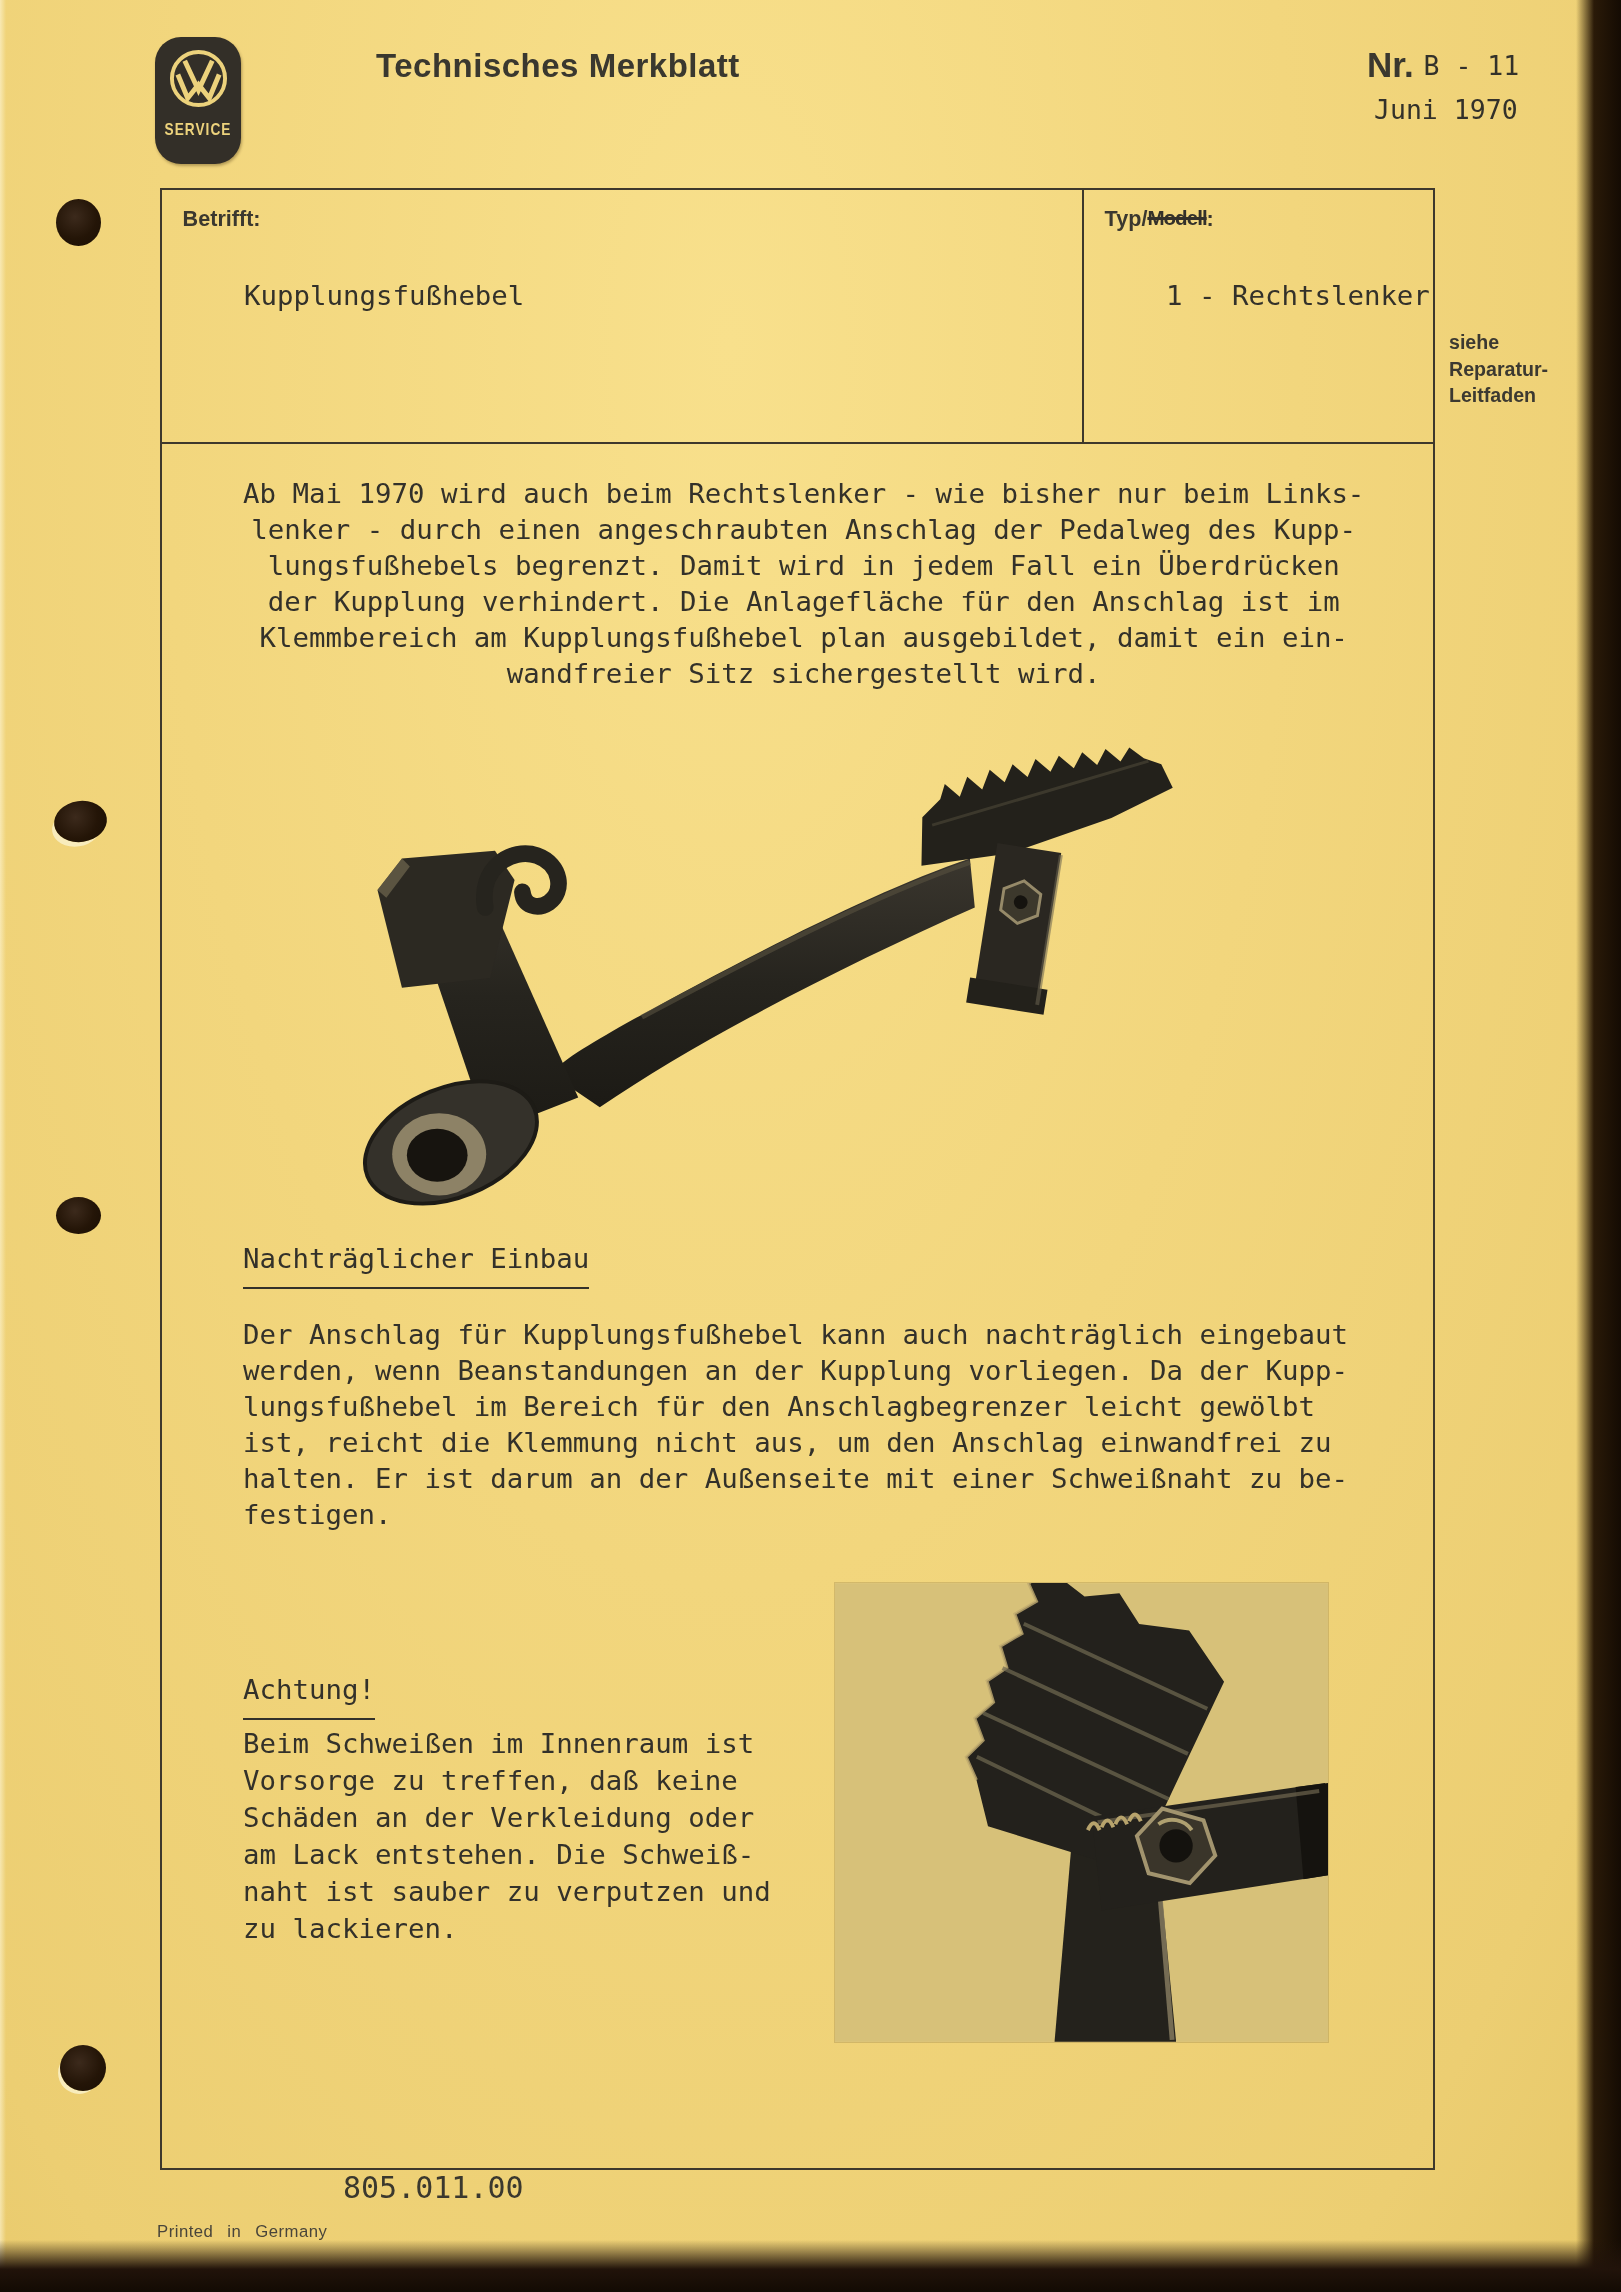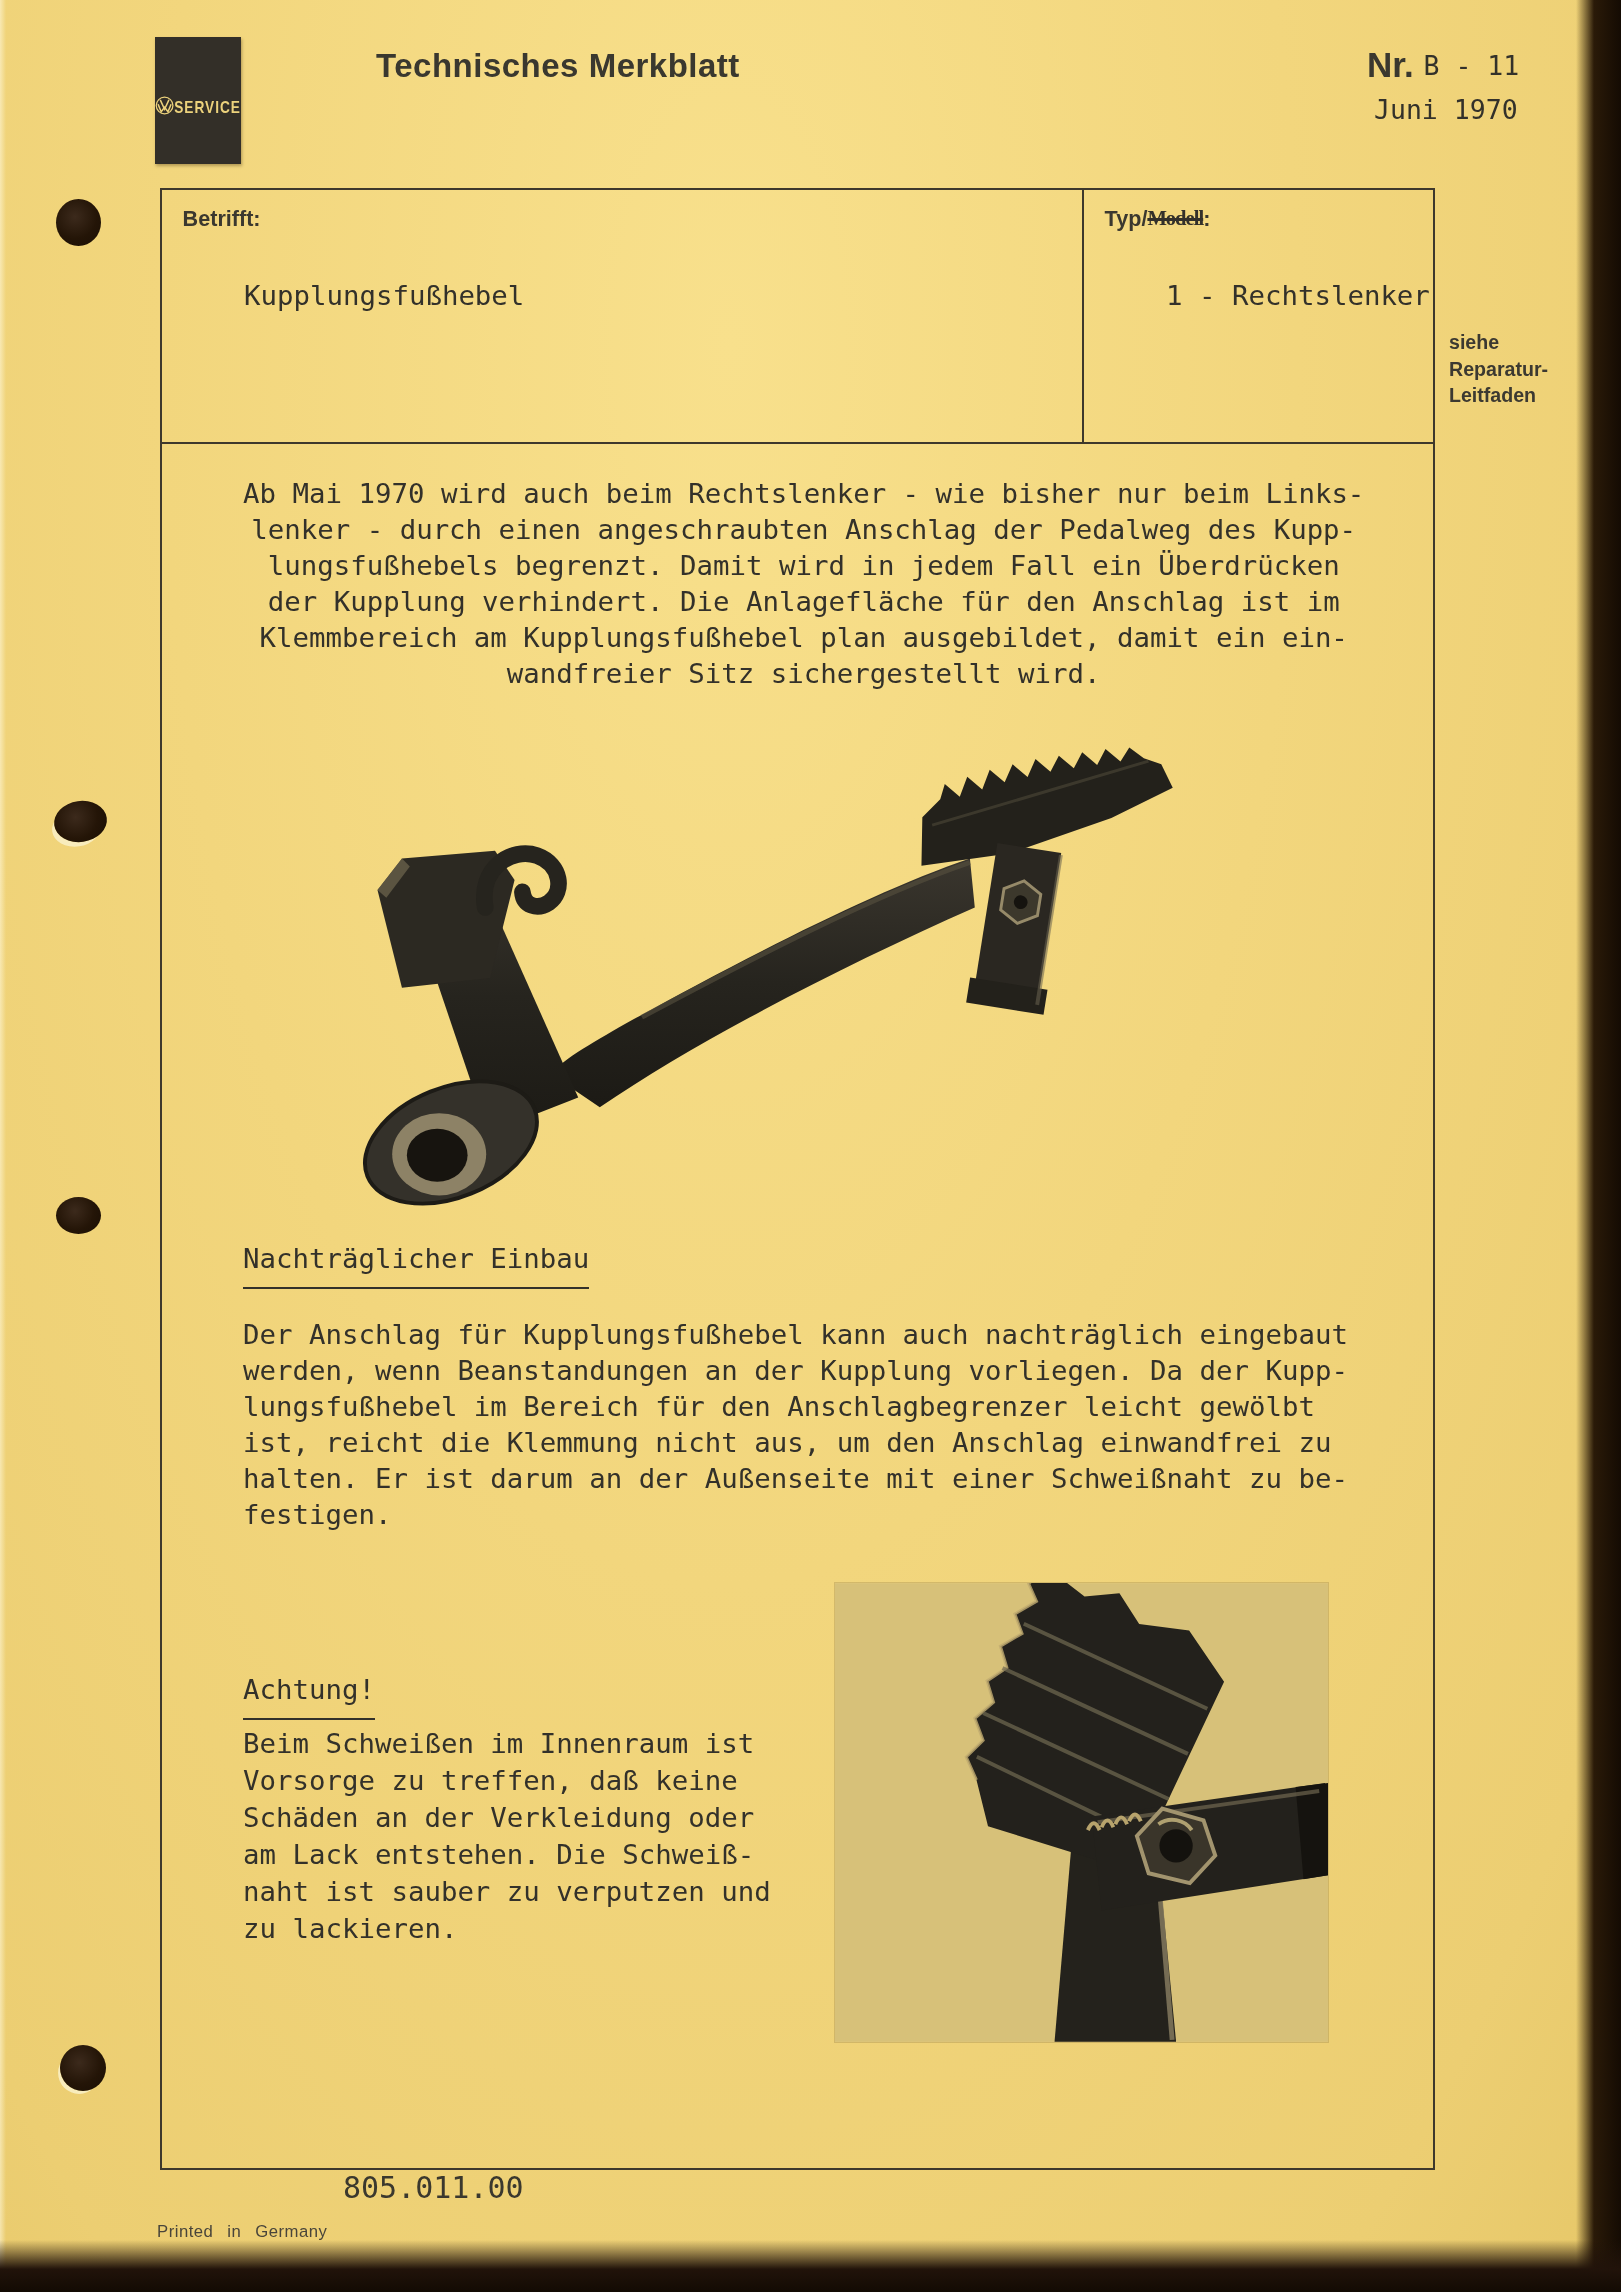--- a/index.html
+++ b/index.html
@@ -24,22 +24,22 @@
     background:radial-gradient(circle at 42% 38%, #3c2a1c 0%, #241507 55%, #190e04 100%);}
   .hole.h1{left:56px;top:199px;width:45px;height:47px;}
   .hole.h2{left:54px;top:801px;width:53px;height:41px;transform:rotate(-8deg);
     box-shadow:-4.9px 5.9px 0 -2px #f8ecbc;}
   .hole.h3{left:56px;top:1197px;width:45px;height:37px;}
   .hole.h4{left:60px;top:2045px;width:46px;height:46px;
     box-shadow:-3.9px 4.9px 0 -2px #f8ecbc;}
 
   
   .badge{position:absolute;left:155px;top:37px;width:86px;height:127px;
-    background:#332f28;display:flex;flex-direction:row;align-items:center;
-    justify-content:flex-start;box-shadow:1px 2px 2.9px rgba(60,40,10,.35);}
+    background:#332f28;display:flex;flex-direction:column;align-items:center;
+    justify-content:flex-start;box-shadow:1px 2px 2.9px rgba(60,40,10,.35);border-radius:26px;}
   .badge svg{margin-top:10.8px;}
   .badge-label{color:#ecd27c;font-weight:bold;font-size:13.7px;letter-spacing:1px;
     margin-top:13.7px;transform:scaleY(1.15);}
   .title{position:absolute;left:376px;top:47px;margin:0;
     font-size:33px;font-weight:bold;color:#3a382f;letter-spacing:0.5px;}
   .nr-block{position:absolute;left:1367px;top:45px;white-space:nowrap;}
   .nr-label{font-size:35px;font-weight:bold;color:#3a382f;text-align:right;}
   .nr-value{font-family:"DejaVu Sans Mono", monospace;font-size:26.5px;color:#33312a;
     margin-left:9.8px;vertical-align:2px;text-align:center;}
   .date{position:absolute;left:1374px;top:94px;
@@ -47,21 +47,21 @@
 
   
   .content-box{position:absolute;left:160px;top:188px;width:1275px;height:1982px;
     border:2.9px solid #3e382c;box-sizing:border-box;}
   .info-row{display:flex;height:254px;border-bottom:2.9px solid #3e382c;box-sizing:border-box;}
   .cell-left{width:920px;position:relative;}
   .cell-right{flex:1;border-left:2.9px solid #3e382c;position:relative;}
   .info-label{position:absolute;left:20.6px;top:15.7px;font-size:21.6px;font-weight:bold;color:#3b382f;}
   .info-value{position:absolute;left:82px;top:90px;
     font-family:"DejaVu Sans Mono", monospace;font-size:27.4px;color:#33312a;}
-  .struck{font-family:Liberation Serif, serif;font-size:20.6px;
+  .struck{font-family:Liberation Sans, sans-serif;font-size:20.6px;
     text-decoration:line-through;text-decoration-thickness:2.9px;letter-spacing:-1px;
     color:#33302a;vertical-align:1px;}
   .side-note{position:absolute;left:1449px;top:329px;font-size:19.6px;font-weight:bold;
     line-height:26.5px;color:#3c3931;white-space:pre-line;}
 
   
   .tw{font-family:"DejaVu Sans Mono", monospace;color:#33312a;}
   .para{position:absolute;font-size:27.4px;line-height:36px;white-space:pre-line;}
   .p1{left:243px;top:476px;text-align:center;}
   .p2{left:243px;top:1317px;}

